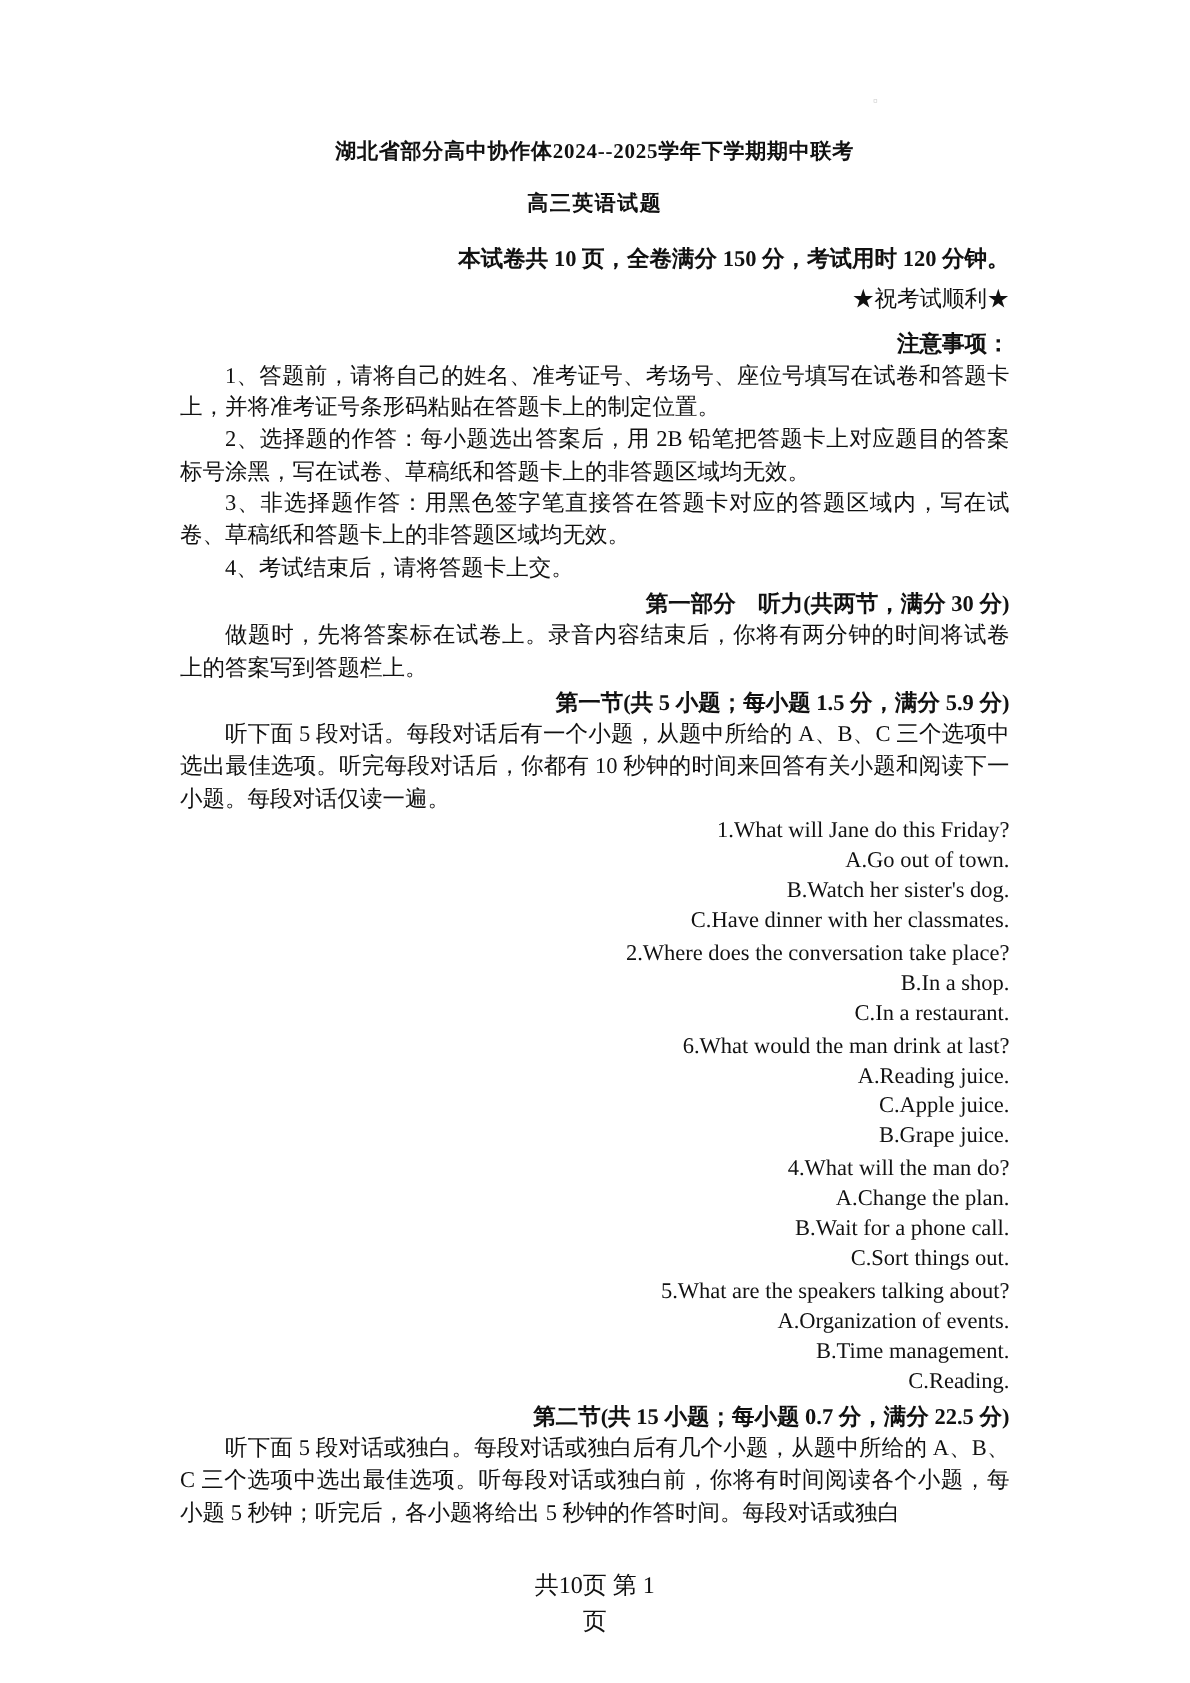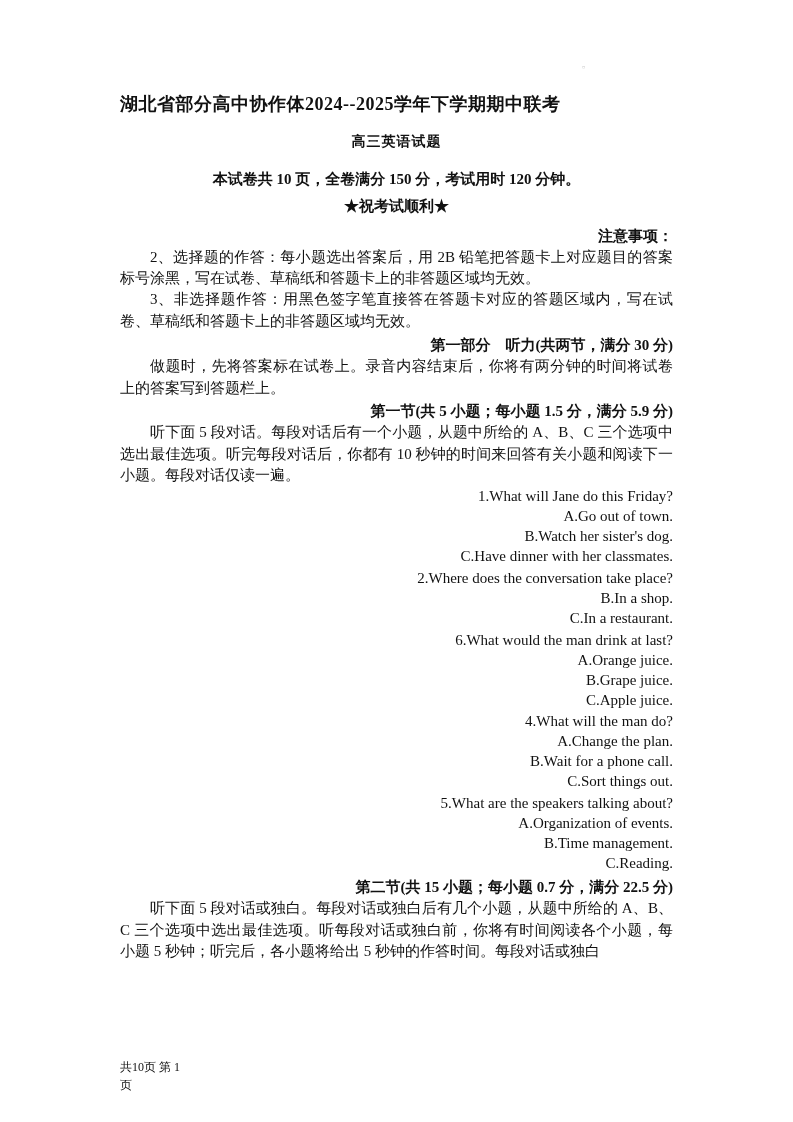--- a/index.html
+++ b/index.html
@@ -24,43 +24,43 @@
     flex-direction: column;
   }
   .stray {
     position: absolute;
     top: 62px;
     left: 582px;
     font-size: 9px;
     color: #c9c9c9;
   }
   h1.title {
-    font-size: 18px;
+    font-size: 14px;
     font-weight: bold;
-    text-align: left;
+    text-align: center;
     margin: 0 0 17px 0;
     letter-spacing: 0.5px;
   }
   h2.subtitle {
     font-size: 14px;
     font-weight: bold;
     text-align: center;
     margin: 0 0 18px 0;
     letter-spacing: 1px;
   }
   p {
     margin: 0;
     font-size: 15px;
     line-height: 1.42;
     text-align: right;
   }
-  .center { text-align: center; }
+  .center { text-align: right; }
   .bold { font-weight: bold; }
   .exam-info { font-weight: bold; margin-bottom: 6px; }
-  .wish { font-weight: bold; margin-bottom: 8px; }
+  .wish { font-weight: normal; margin-bottom: 8px; }
   .body-par {
     text-align: justify;
     text-indent: 2em;
   }
   .no-indent { text-indent: 0; }
   .part-heading {
     font-weight: bold;
     text-indent: 2em;
     margin-top: 3px;
   }
@@ -69,40 +69,43 @@
     text-indent: 2em;
     margin-top: 2px;
   }
   .question-block { margin: 1px 0; font-family: Liberation Serif, serif; }
   .q-line, .opt-line {
     text-indent: 2em;
     line-height: 1.33;
   }
   .footer {
     margin-top: auto;
-    font-size: 12px;
+    text-align: center;
+    font-size: 16px;
     line-height: 1.5;
   }
 </style>
 </head>
 <body>
 
 <div class="page">
 
   <div class="stray">▫</div>
 
   <h1 class="title">湖北省部分高中协作体2024--2025学年下学期期中联考</h1>
   <h2 class="subtitle">高三英语试题</h2>
 
   <p class="center exam-info">本试卷共 10 页，全卷满分 150 分，考试用时 120 分钟。</p>
   <p class="center wish">★祝考试顺利★</p>
 
   <p class="bold no-indent">注意事项：</p>
+  <p class="body-par">1、答题前，请将自己的姓名、准考证号、考场号、座位号填写在试卷和答题卡上，并将准考证号条形码粘贴在答题卡上的制定位置。</p>
   <p class="body-par">2、选择题的作答：每小题选出答案后，用 2B 铅笔把答题卡上对应题目的答案标号涂黑，写在试卷、草稿纸和答题卡上的非答题区域均无效。</p>
   <p class="body-par">3、非选择题作答：用黑色签字笔直接答在答题卡对应的答题区域内，写在试卷、草稿纸和答题卡上的非答题区域均无效。</p>
+  <p class="body-par">4、考试结束后，请将答题卡上交。</p>
 
   <p class="part-heading">第一部分　听力(共两节，满分 30 分)</p>
   <p class="body-par">做题时，先将答案标在试卷上。录音内容结束后，你将有两分钟的时间将试卷上的答案写到答题栏上。</p>
 
   <p class="section-heading">第一节(共 5 小题；每小题 1.5 分，满分 5.9 分)</p>
   <p class="body-par">听下面 5 段对话。每段对话后有一个小题，从题中所给的 A、B、C 三个选项中选出最佳选项。听完每段对话后，你都有 10 秒钟的时间来回答有关小题和阅读下一小题。每段对话仅读一遍。</p>
 
   <div class="question-block">
     <p class="q-line">1.What will Jane do this Friday?</p>
     <p class="opt-line">A.Go out of town.</p>
@@ -111,23 +114,23 @@
   </div>
 
   <div class="question-block">
     <p class="q-line">2.Where does the conversation take place?</p>
     <p class="opt-line">B.In a shop.</p>
     <p class="opt-line">C.In a restaurant.</p>
   </div>
 
   <div class="question-block">
     <p class="q-line">6.What would the man drink at last?</p>
-    <p class="opt-line">A.Orange juice.</p>
+    <p class="opt-line">A.Reading juice.</p>
+    <p class="opt-line">C.Apple juice.</p>
     <p class="opt-line">B.Grape juice.</p>
-    <p class="opt-line">C.Apple juice.</p>
   </div>
 
   <div class="question-block">
     <p class="q-line">4.What will the man do?</p>
     <p class="opt-line">A.Change the plan.</p>
     <p class="opt-line">B.Wait for a phone call.</p>
     <p class="opt-line">C.Sort things out.</p>
   </div>
 
   <div class="question-block">

